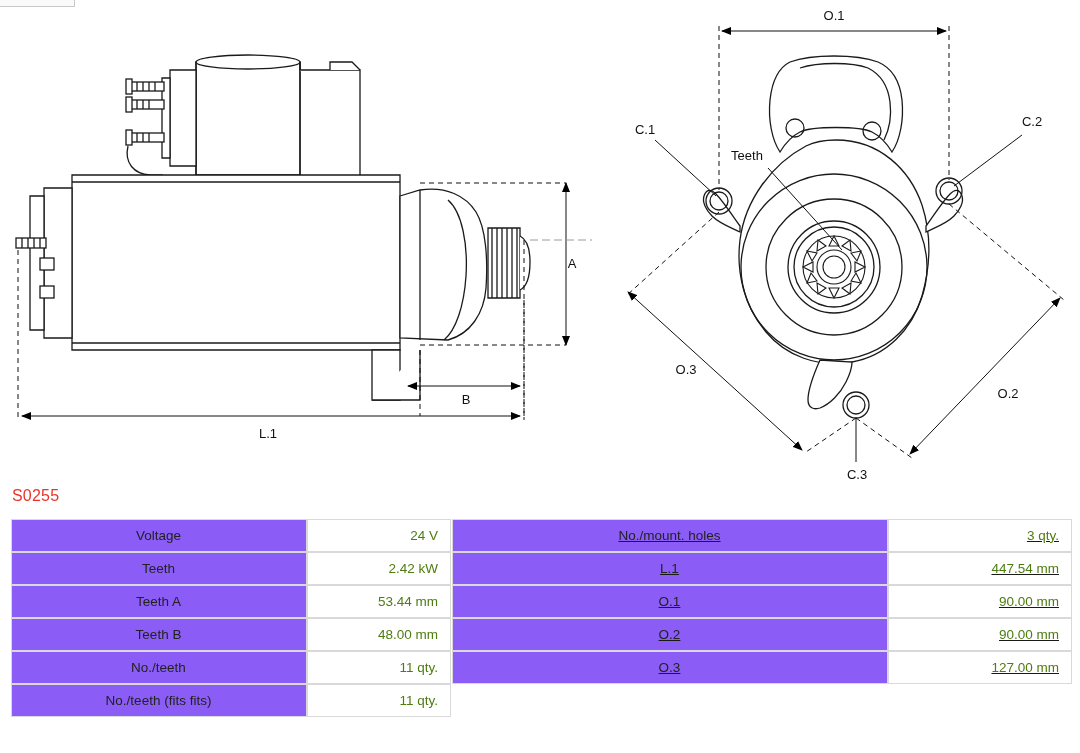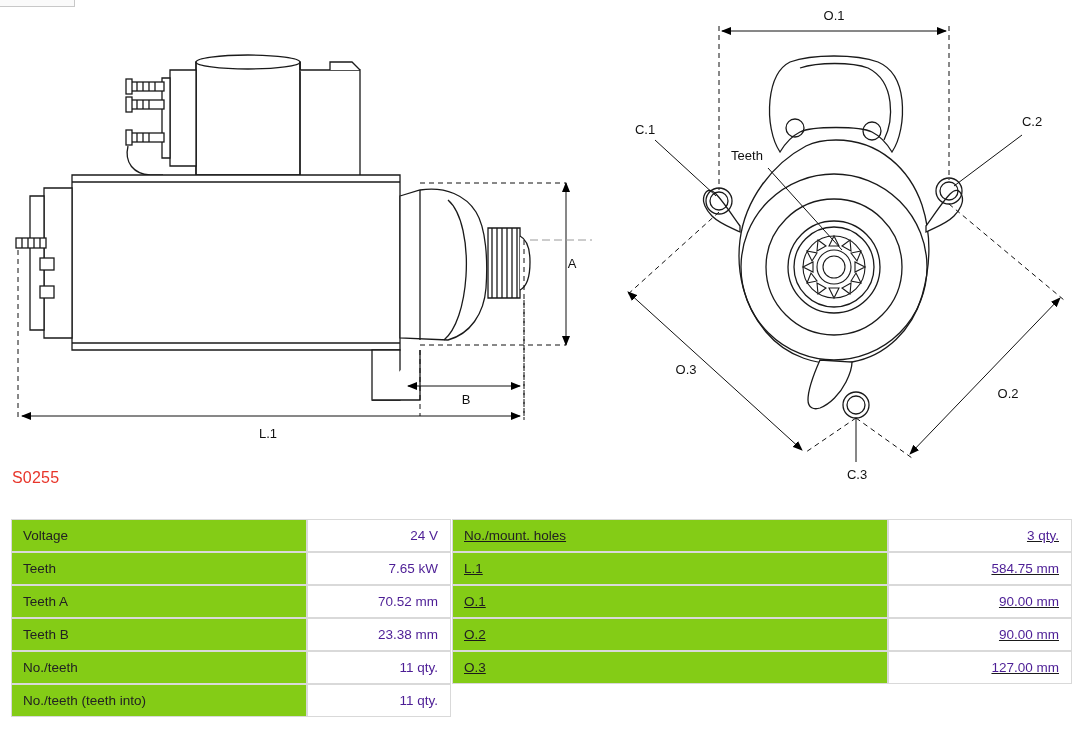--- a/index.html
+++ b/index.html
@@ -26,21 +26,21 @@
     box-sizing: border-box;
   }
   #drawings {
     position: absolute;
     left: 0; top: 0;
     width: 1080px; height: 480px;
   }
   .part-no {
     position: absolute;
     left: 12px;
-    top: 469px;
+    top: 487px;
     font-size: 16px;
     color: #e8352a;
     letter-spacing: 0.2px;
   }
   .tables {
     position: absolute;
     left: 10px;
     top: 518px;
     width: 1060px;
     display: flex;
@@ -58,28 +58,28 @@
     outline-offset: -1px;
     height: 33px;
     font-size: 13.5px;
     padding: 0 12px;
     box-sizing: border-box;
     white-space: nowrap;
     overflow: hidden;
     text-overflow: ellipsis;
   }
   td.label {
-    background: #84cc16;
-    text-align: left;
+    background: #8b5cf6;
+    text-align: center;
     color: #222;
   }
   td.value {
     background: #ffffff;
     text-align: right;
-    color: #4c1d95;
+    color: #4d7c0f;
   }
   table.left td.label { width: 296px; }
   table.left td.value { width: 144px; }
   table.right td.label { width: 436px; }
   table.right td.value { width: 184px; }
   td.empty {
     background: #ffffff;
     outline: none;
     border: none;
   }
@@ -294,50 +294,50 @@
 
 <div class="tables">
   <table class="left">
     <tbody>
       <tr>
         <td class="label">Voltage</td>
         <td class="value">24 V</td>
       </tr>
       <tr>
         <td class="label">Teeth</td>
-        <td class="value">7.65 kW</td>
+        <td class="value">2.42 kW</td>
       </tr>
       <tr>
         <td class="label">Teeth A</td>
-        <td class="value">70.52 mm</td>
+        <td class="value">53.44 mm</td>
       </tr>
       <tr>
         <td class="label">Teeth B</td>
-        <td class="value">23.38 mm</td>
+        <td class="value">48.00 mm</td>
       </tr>
       <tr>
         <td class="label">No./teeth</td>
         <td class="value">11 qty.</td>
       </tr>
       <tr>
-        <td class="label">No./teeth (teeth into)</td>
+        <td class="label">No./teeth (fits fits)</td>
         <td class="value">11 qty.</td>
       </tr>
     </tbody>
   </table>
 
   <table class="right">
     <tbody>
       <tr>
         <td class="label">No./mount. holes</td>
         <td class="value">3 qty.</td>
       </tr>
       <tr>
         <td class="label">L.1</td>
-        <td class="value">584.75 mm</td>
+        <td class="value">447.54 mm</td>
       </tr>
       <tr>
         <td class="label">O.1</td>
         <td class="value">90.00 mm</td>
       </tr>
       <tr>
         <td class="label">O.2</td>
         <td class="value">90.00 mm</td>
       </tr>
       <tr>

